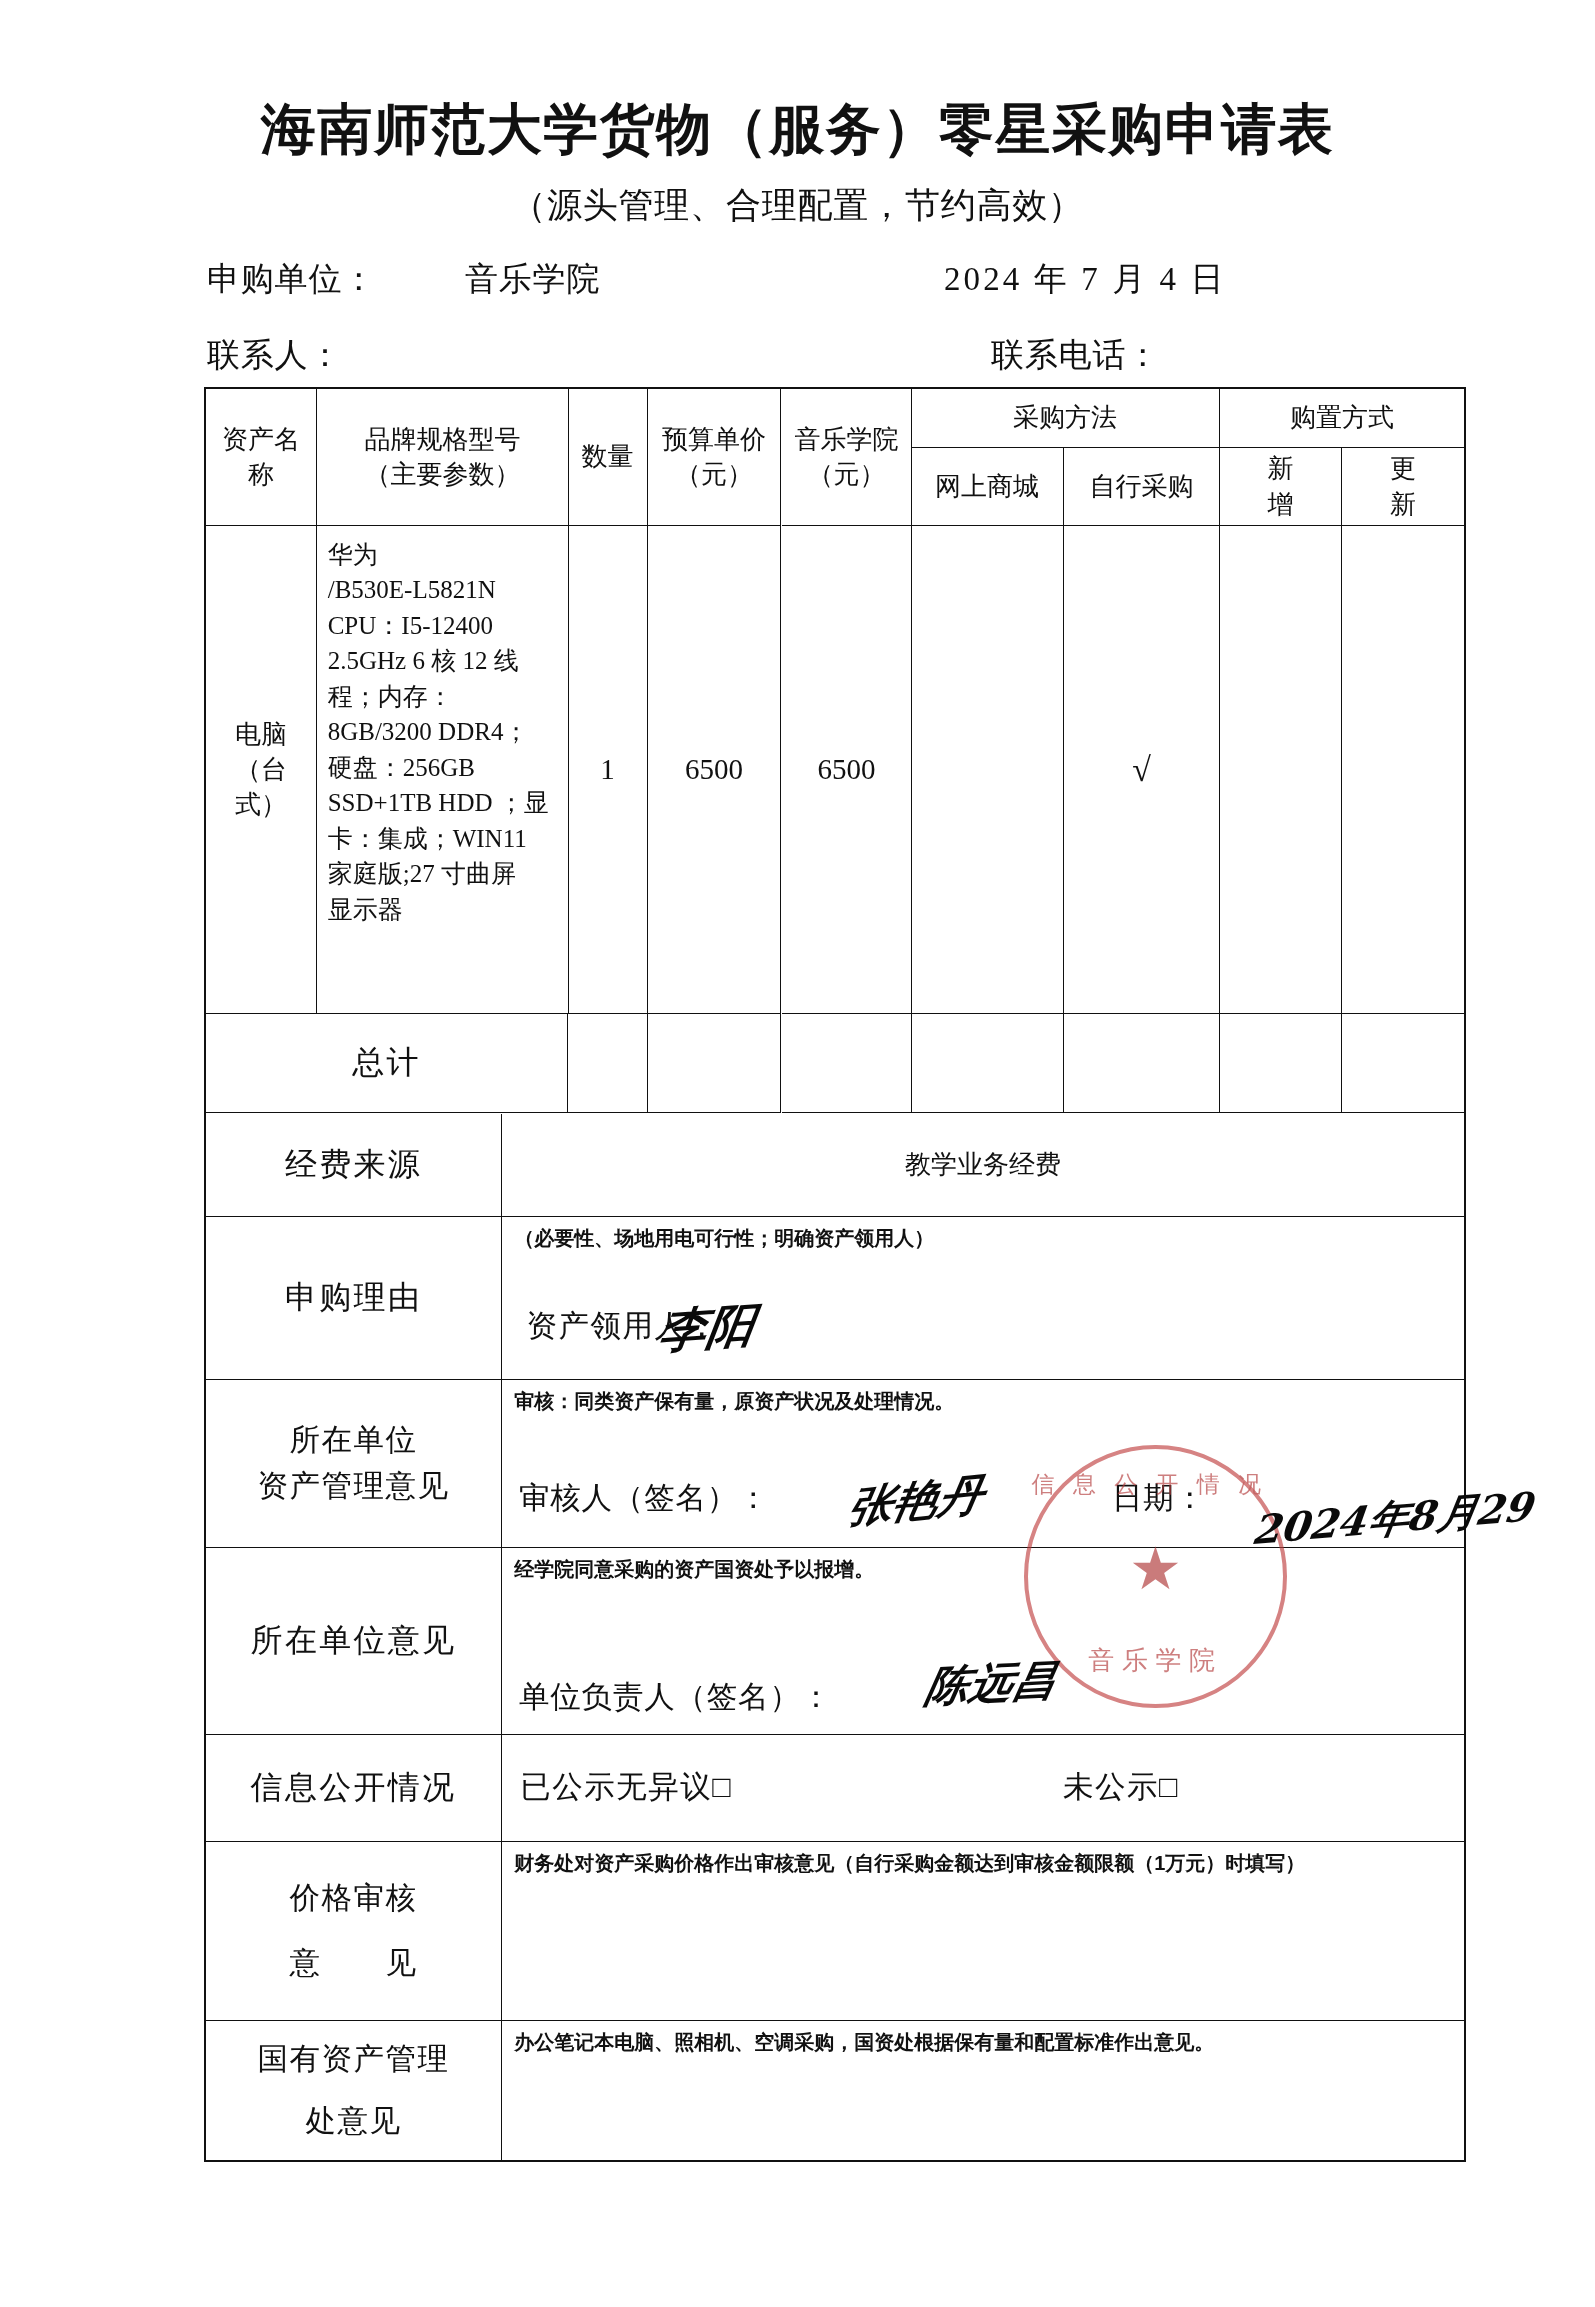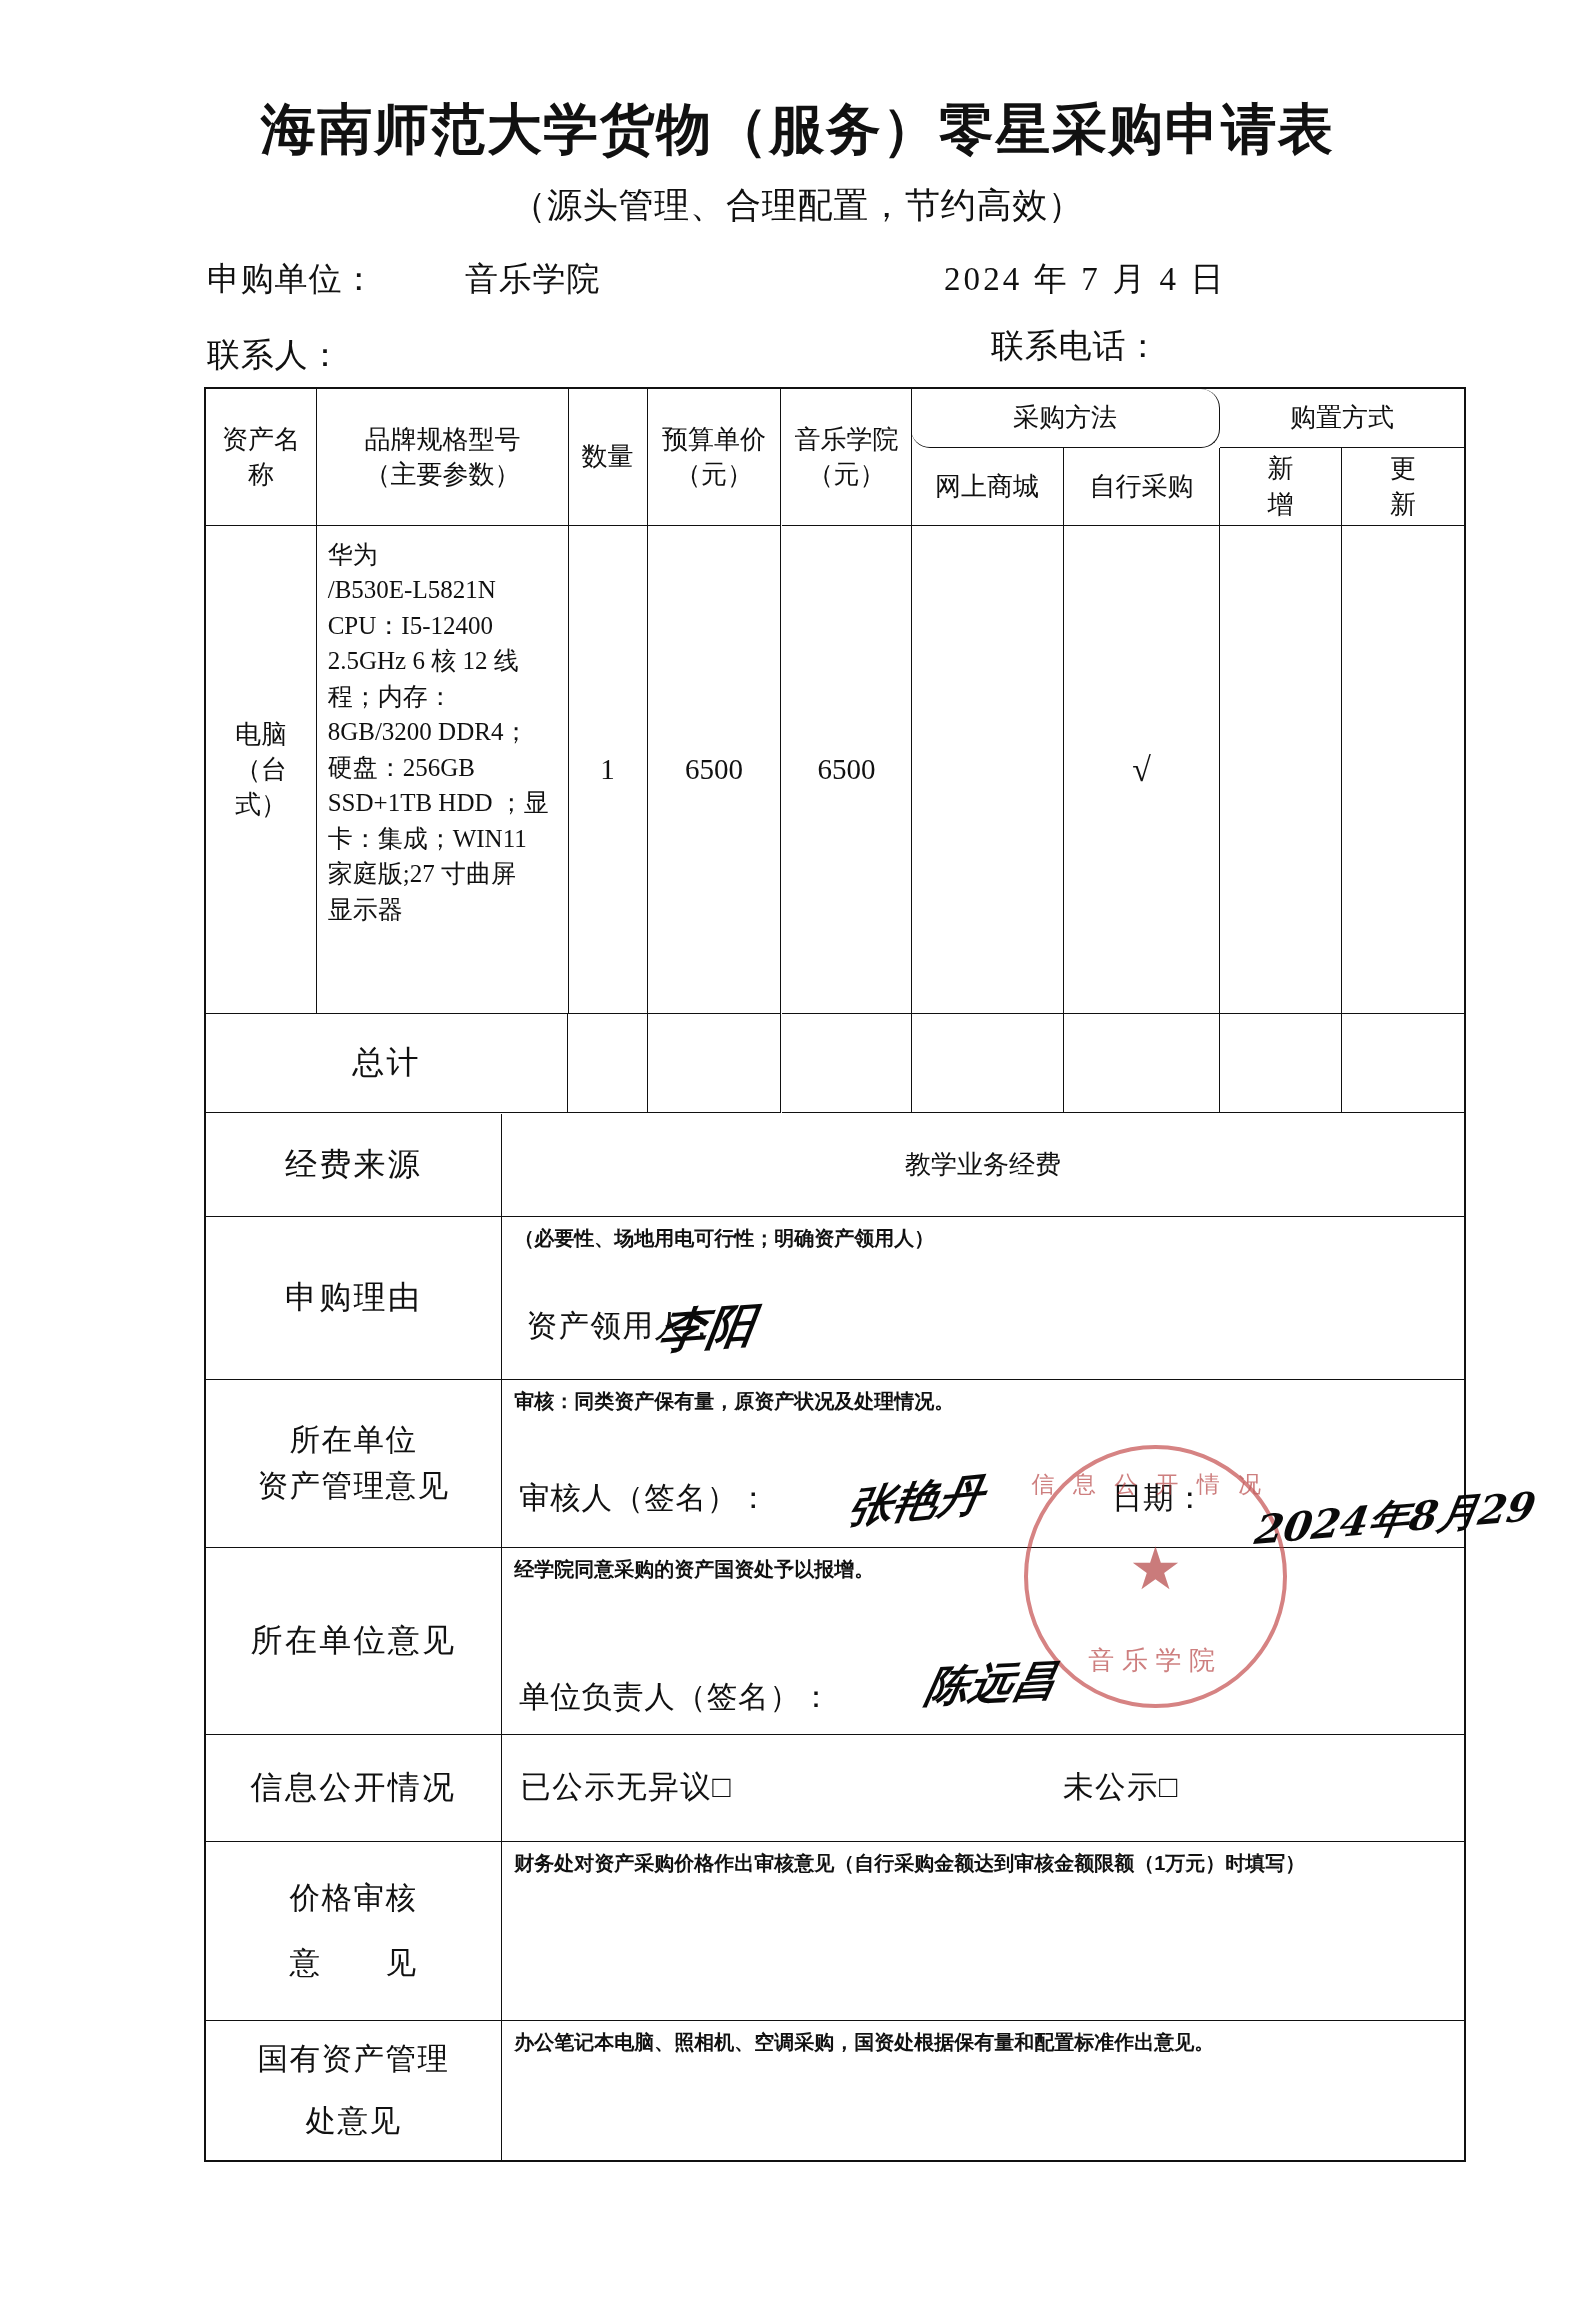--- a/index.html
+++ b/index.html
@@ -28,21 +28,21 @@
     font-size:35px;
     letter-spacing:0.8px;
   }
 
   
   .meta{position:absolute;font-size:33px;letter-spacing:0.8px;white-space:nowrap;}
   .m-unit-label{left:207px;top:257px;}
   .m-unit-value{left:465px;top:257px;}
   .m-date{left:944px;top:257px;letter-spacing:3.1px;}
   .m-contact-label{left:207px;top:333px;}
-  .m-phone-label{left:991px;top:324px;}
+  .m-phone-label{left:991px;top:333px;}
 
   
   .tbl{
     position:absolute;left:204px;top:387px;
     width:1262px;height:1775px;
     border:2.3px solid #111;
     box-sizing:border-box;
   }
   .cell{
     position:absolute;box-sizing:border-box;
@@ -147,21 +147,21 @@
 （主要参数）</div>
 
     <div class="cell vtext br bb" style="left:362px;top:0;width:80px;height:137px;">数量</div>
 
     <div class="cell vtext br bb" style="left:442px;top:0;width:133px;height:137px;">预算单价
 （元）</div>
 
     <div class="cell vtext br bb" style="left:576px;top:0;width:130px;height:137px;">音乐学院
 （元）</div>
 
-    <div class="cell br bb" style="left:705px;top:0;width:309px;height:59px;border-radius:19px;">采购方法</div>
+    <div class="cell br bb" style="left:705px;top:0;width:309px;height:59px;">采购方法</div>
     <div class="cell br bb" style="left:705px;top:59px;width:153px;height:78px;">网上商城</div>
     <div class="cell br bb" style="left:858px;top:59px;width:156px;height:78px;">自行采购</div>
 
     <div class="cell bb" style="left:1014px;top:0;width:244px;height:59px;">购置方式</div>
     <div class="cell vtext br bb" style="left:1014px;top:59px;width:122px;height:78px;">新
 增</div>
     <div class="cell vtext bb" style="left:1136px;top:59px;width:122px;height:78px;">更
 新</div>
 
     <div class="cell vtext br bb" style="left:0;top:137px;width:111px;height:488px;">电脑

